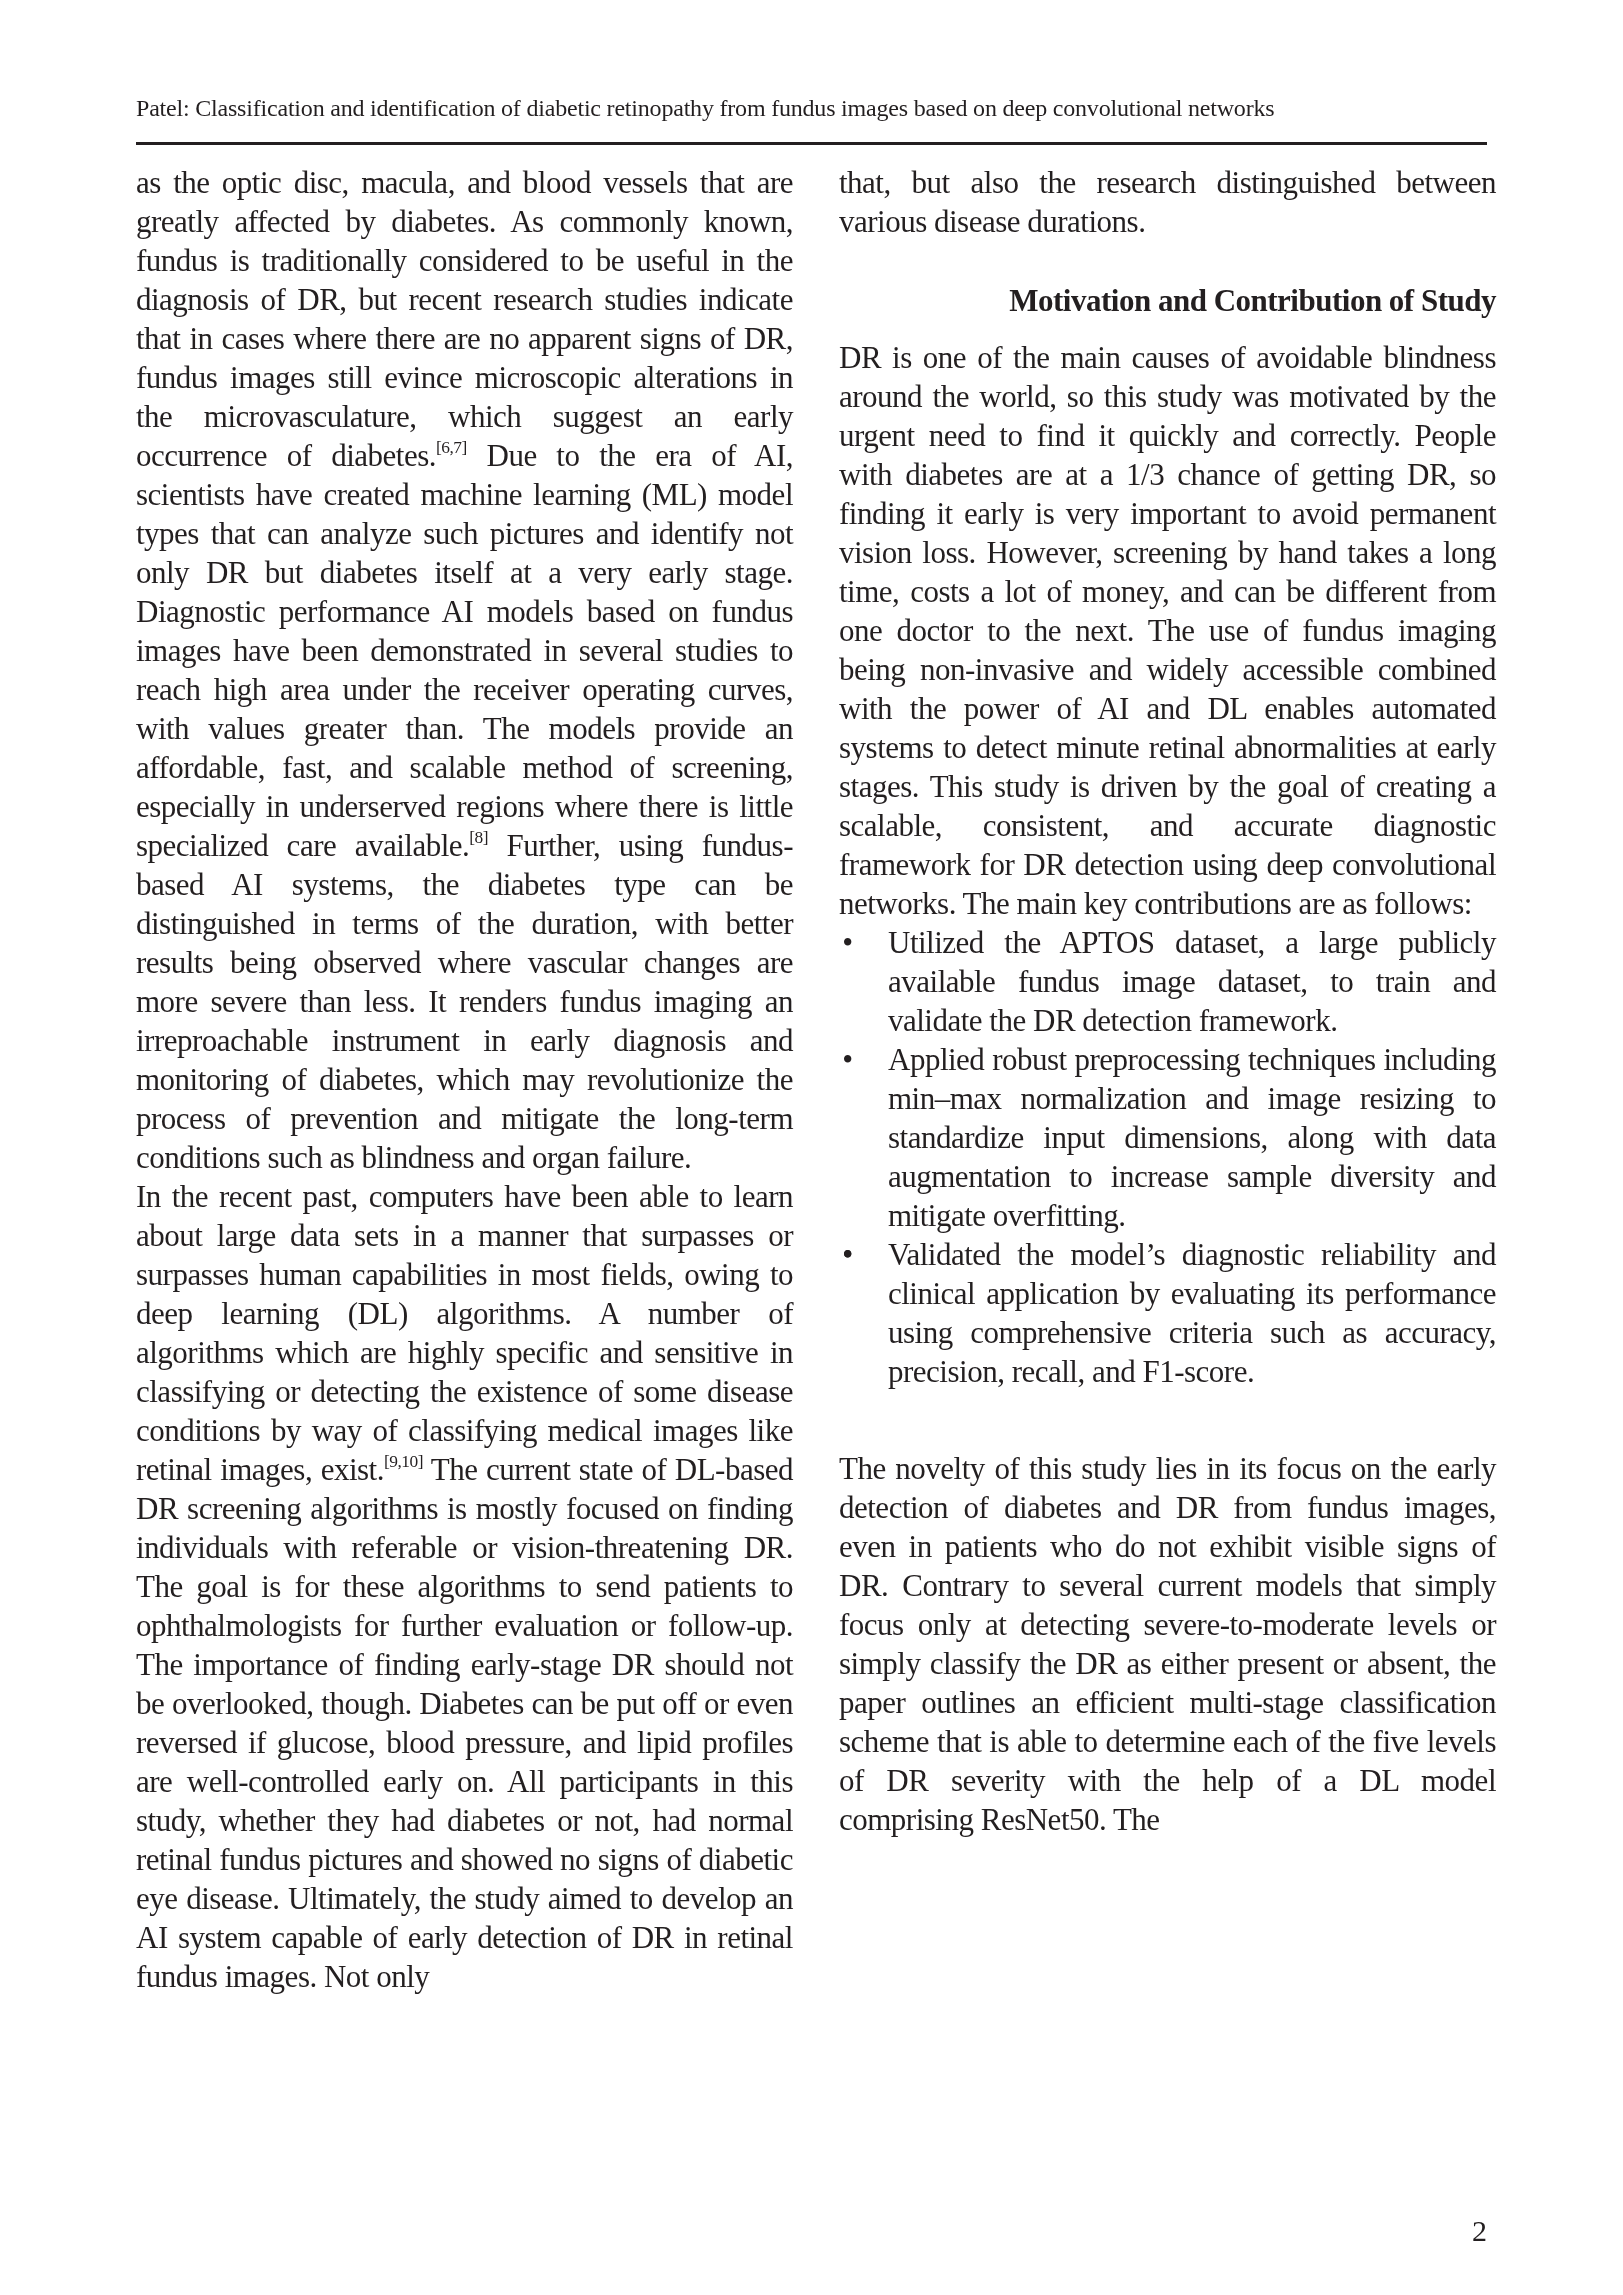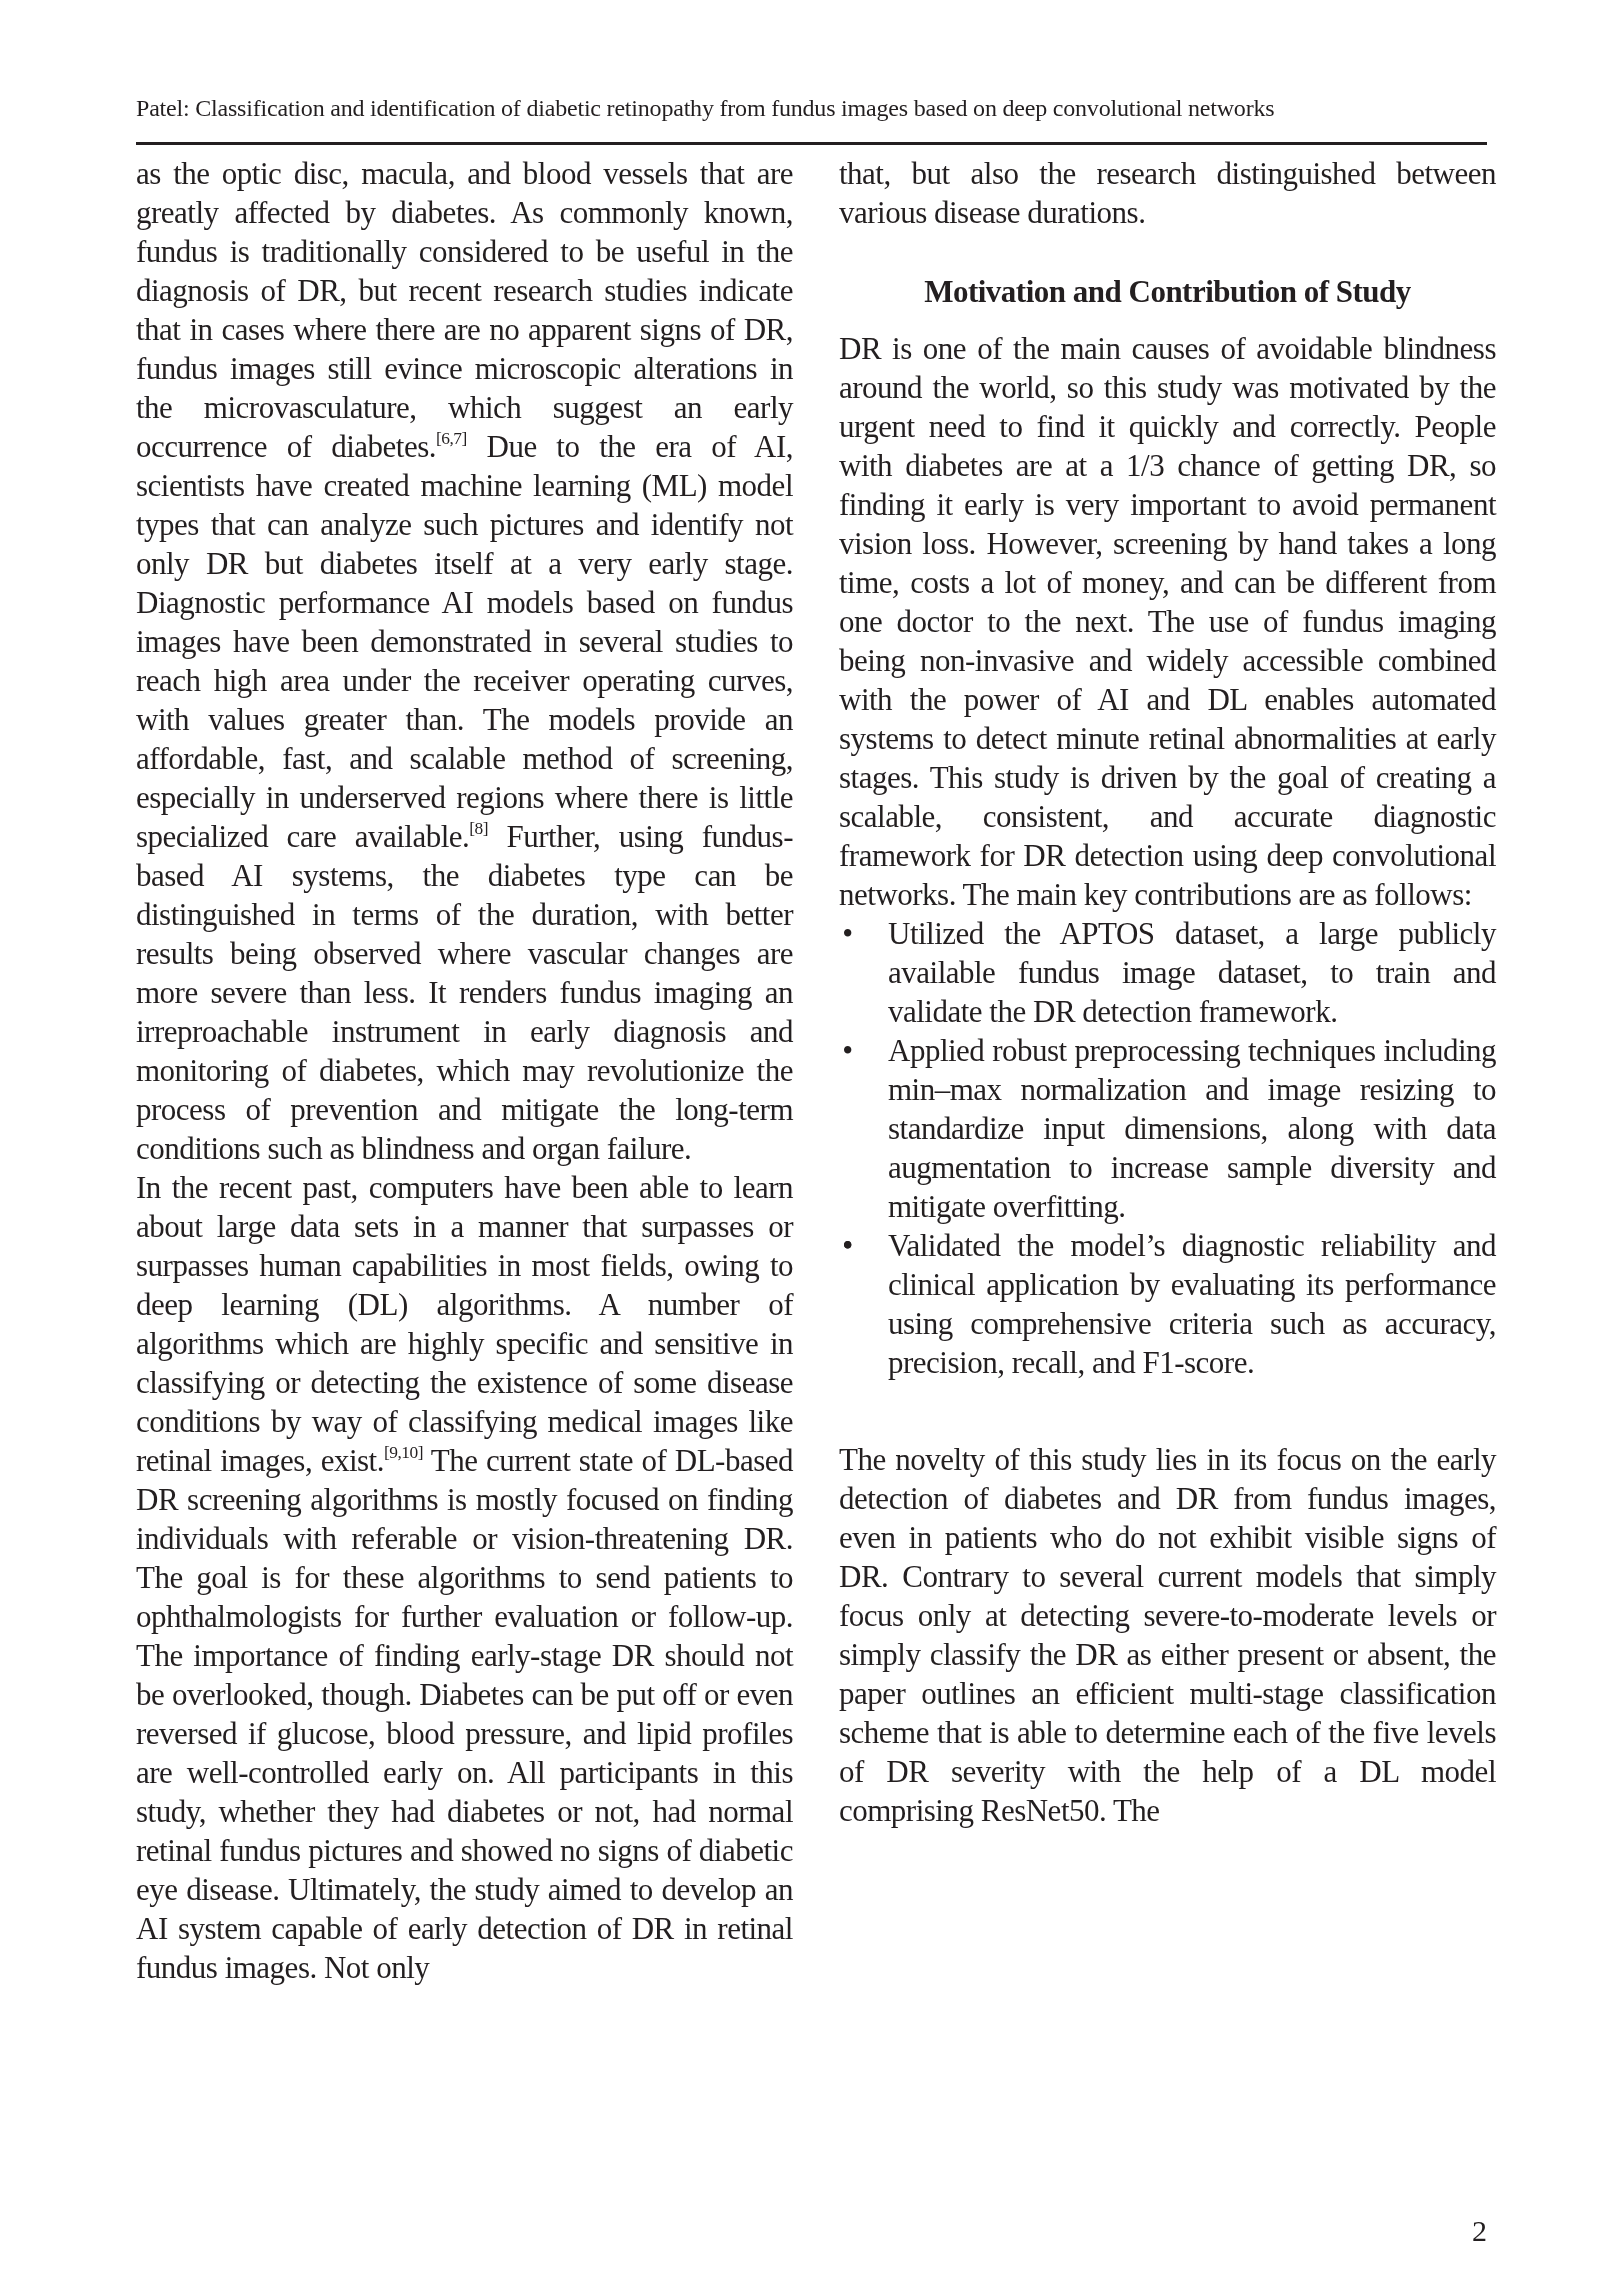--- a/index.html
+++ b/index.html
@@ -28,21 +28,21 @@
   .header-rule {
     position: absolute;
     left: 136px;
     top: 142px;
     width: 1351px;
     height: 3.2px;
     background: #231f20;
   }
   .column {
     position: absolute;
-    top: 154px;
+    top: 163px;
     width: 657px;
     font-size: 31px;
     line-height: 39px;
     text-align: justify;
     letter-spacing: -0.5px;
   }
   .col-left { left: 136px; }
   .col-right { left: 839px; }
   .column p {
     margin: 0;
@@ -50,21 +50,21 @@
   sup {
     font-size: 17.4px;
     line-height: 0;
     vertical-align: 12.7px;
   }
   .section-heading {
     font-weight: bold;
     font-size: 31px;
     line-height: 40px;
     margin: 0;
-    text-align: center;
+    text-align: right;
   }
   .gap-before-heading { height: 40px; }
   .gap-after-heading { height: 17.4px; }
   ul.contrib {
     list-style: none;
     margin: 0;
     padding: 0;
   }
   ul.contrib li {
     position: relative;

